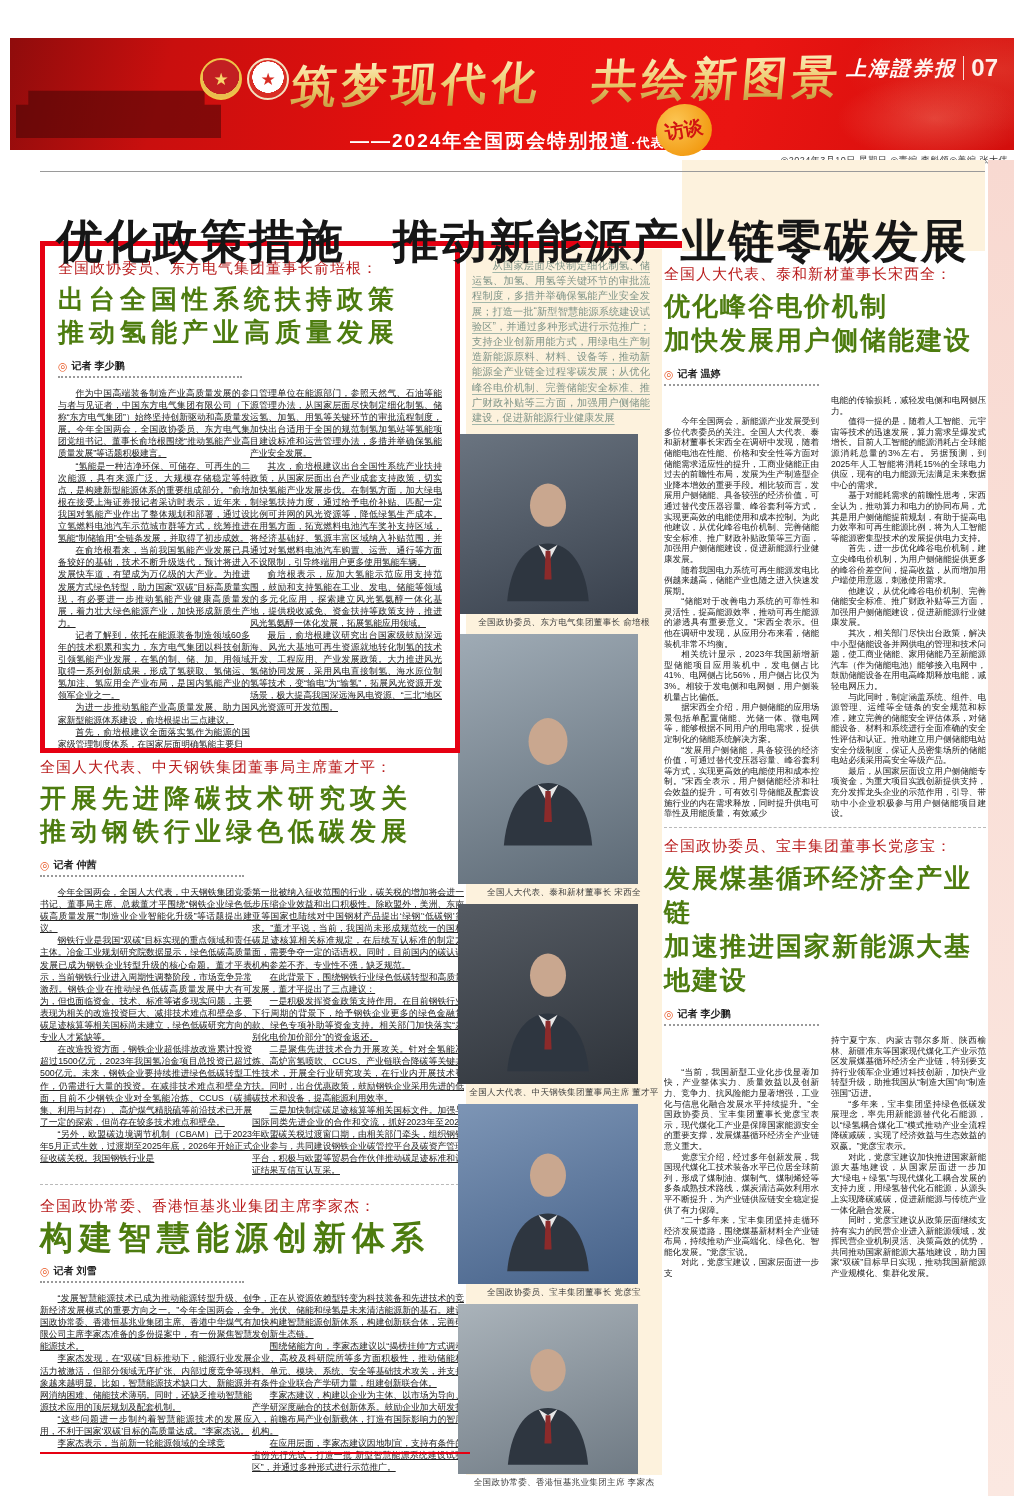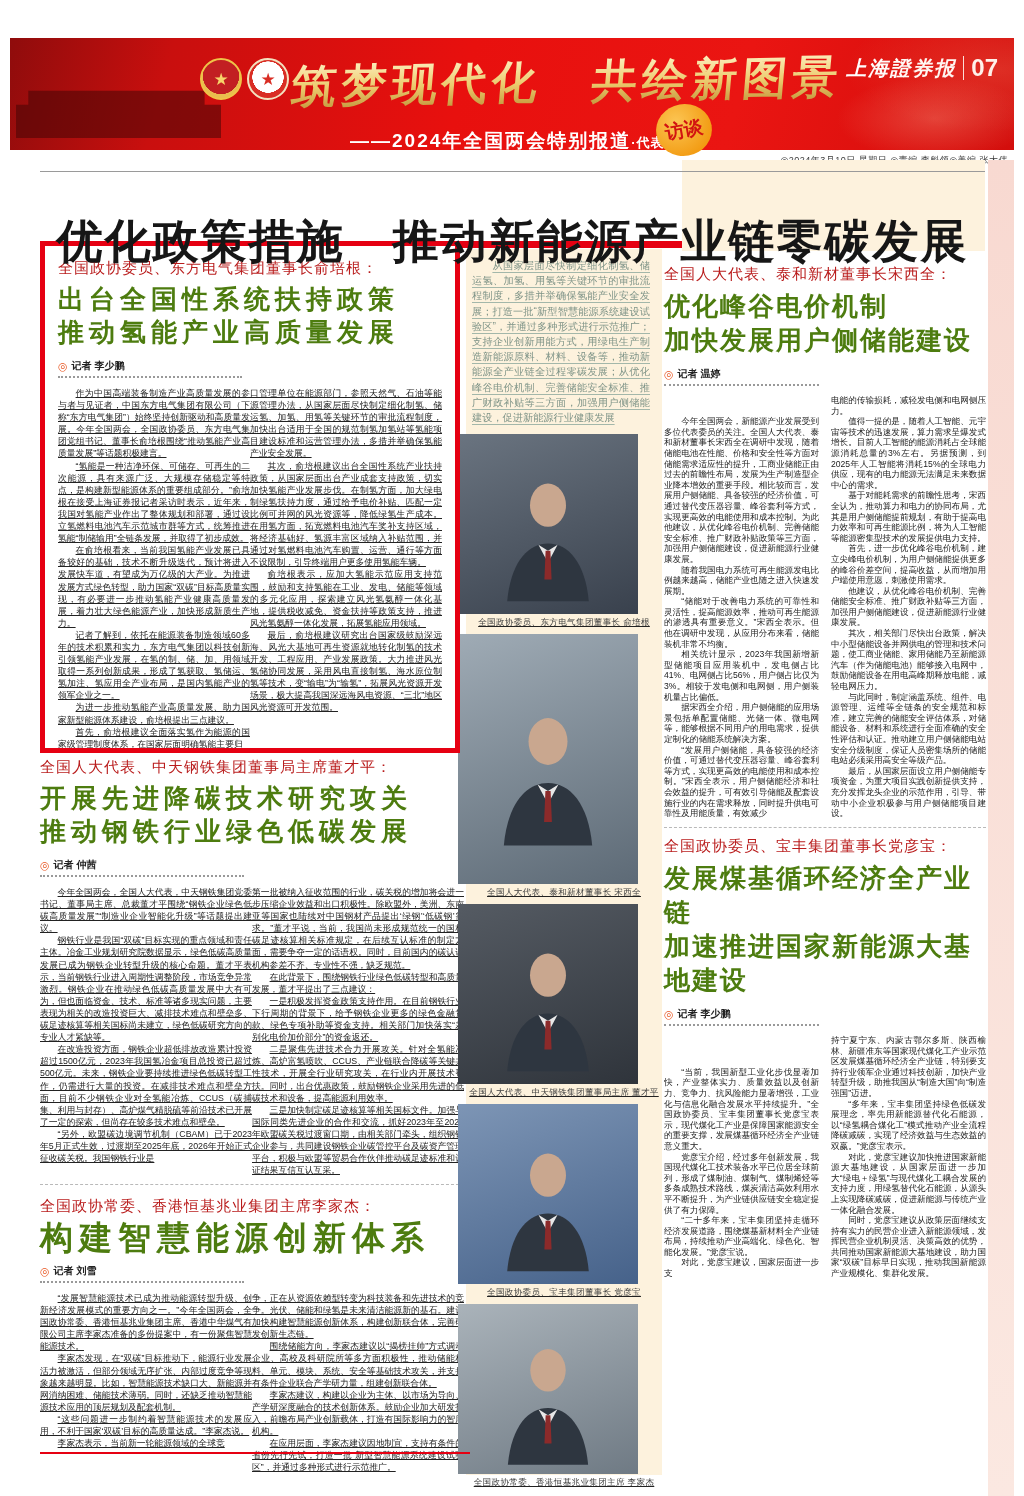--- a/index.html
+++ b/index.html
@@ -71,21 +71,21 @@
   #a5{left:40px;top:1196px;width:424px;}
   #a5 .headline{font-size:33px;letter-spacing:6px;}
   #a2{left:664px;top:264px;width:322px;}
   #a4{left:664px;top:836px;width:322px;}
   
   .mid{position:absolute;left:466px;top:249px;width:196px;height:1226px;background:#fdf2dd;
        display:flex;flex-direction:column;align-items:center;}
   .summary{width:178px;margin:9px 6px 4px 0;font-size:10.2px;line-height:15.2px;color:#7f9488;
     text-align:justify;text-indent:2em;text-decoration:underline;
     text-decoration-color:#a3b7aa;text-decoration-thickness:1px;text-underline-offset:2.5px;}
-  figure{margin:5px 0 0 0;width:212px;text-decoration:underline;}
+  figure{margin:5px 0 0 0;width:212px;}
   .img{position:relative;width:180px;overflow:hidden;}
   .img svg{position:absolute;bottom:0;left:50%;transform:translateX(-50%);height:88%;}
   .ph1{height:180px;background:linear-gradient(160deg,#6a7480,#39414d);}
   .ph2{height:250px;background:linear-gradient(160deg,#9fabb5,#5d6a76);}
   .ph3{height:180px;background:linear-gradient(160deg,#555b63,#2f343b);}
   .ph4{height:180px;background:linear-gradient(160deg,#7d95b5,#46628a);}
   .ph5{height:170px;background:linear-gradient(160deg,#aab3ba,#6f7a84);}
   figcaption{font-size:8.6px;color:#3f3f3f;text-align:center;margin-top:3px;letter-spacing:.3px;}
   .bottom-redline{position:absolute;left:40px;top:1452px;width:430px;height:2px;background:#e60012;}
 </style>

